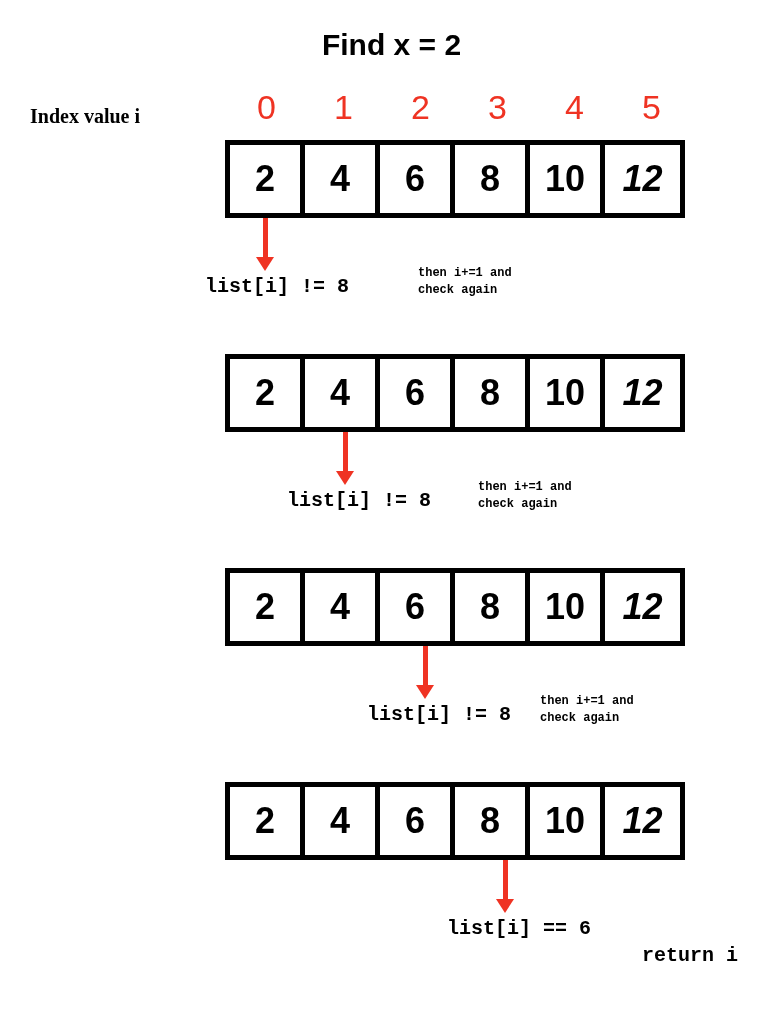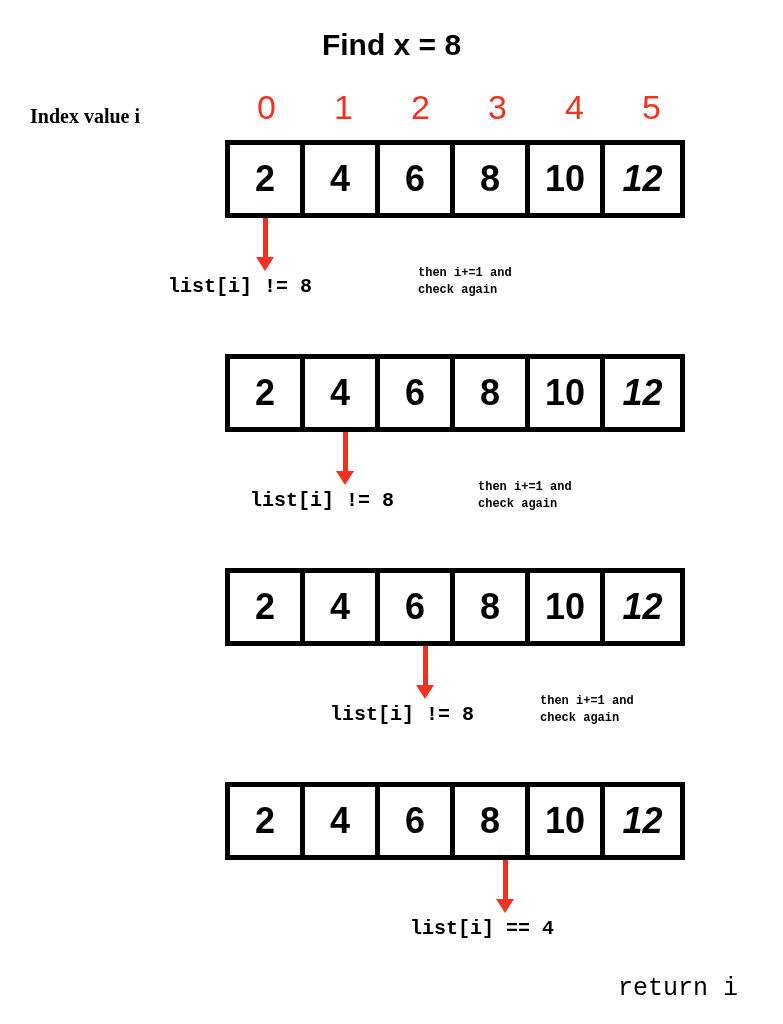--- a/index.html
+++ b/index.html
@@ -70,47 +70,48 @@
       border-right: 9px solid transparent;
       border-top: 14px solid #ef3323;
       margin: 0 auto;
       margin-top: -1px;
     }
     .mono {
       font-family: "Courier New", monospace;
       font-size: 20px;
       font-weight: bold;
       position: absolute;
+      margin-left: 37px;
     }
     .right-text {
       font-family: "Courier New", monospace;
       font-size: 12px;
       font-weight: bold;
       position: absolute;
       text-align: left;
       line-height: 1.4;
     }
     .return {
       font-family: "Courier New", monospace;
-      font-size: 25px;
-      font-weight: normal;
+      font-size: 20px;
+      font-weight: bold;
       position: absolute;
       right: 45px;
-      top: 974px;
+      top: 944px;
     }
     
     .a1 { top: 140px; left: 225px; }
     .a2 { top: 354px; left: 225px; }
     .a3 { top: 568px; left: 225px; }
     .a4 { top: 782px; left: 225px; }
   </style>
 </head>
 <body>
 
-<div class="title">Find x = 8</div>
+<div class="title">Find x = 2</div>
 
 <div class="index-label">Index value i</div>
 <div class="indices">
   <div class="index-num">0</div>
   <div class="index-num">1</div>
   <div class="index-num">2</div>
   <div class="index-num">3</div>
   <div class="index-num">4</div>
   <div class="index-num">5</div>
 </div>
@@ -174,15 +175,15 @@
   <div class="cell">4</div>
   <div class="cell">6</div>
   <div class="cell">8</div>
   <div class="cell">10</div>
   <div class="cell">12</div>
 </div>
 <div class="arrow" style="top:860px; left:496px;">
   <div class="arrow-line"></div>
     <div class="arrow-head"></div>
 </div>
-<div class="mono" style="top:917px; left:410px;">list[i] == 4</div>
+<div class="mono" style="top:917px; left:410px;">list[i] == 6</div>
 
 <div class="return">return i</div>
 
 </body></html>

